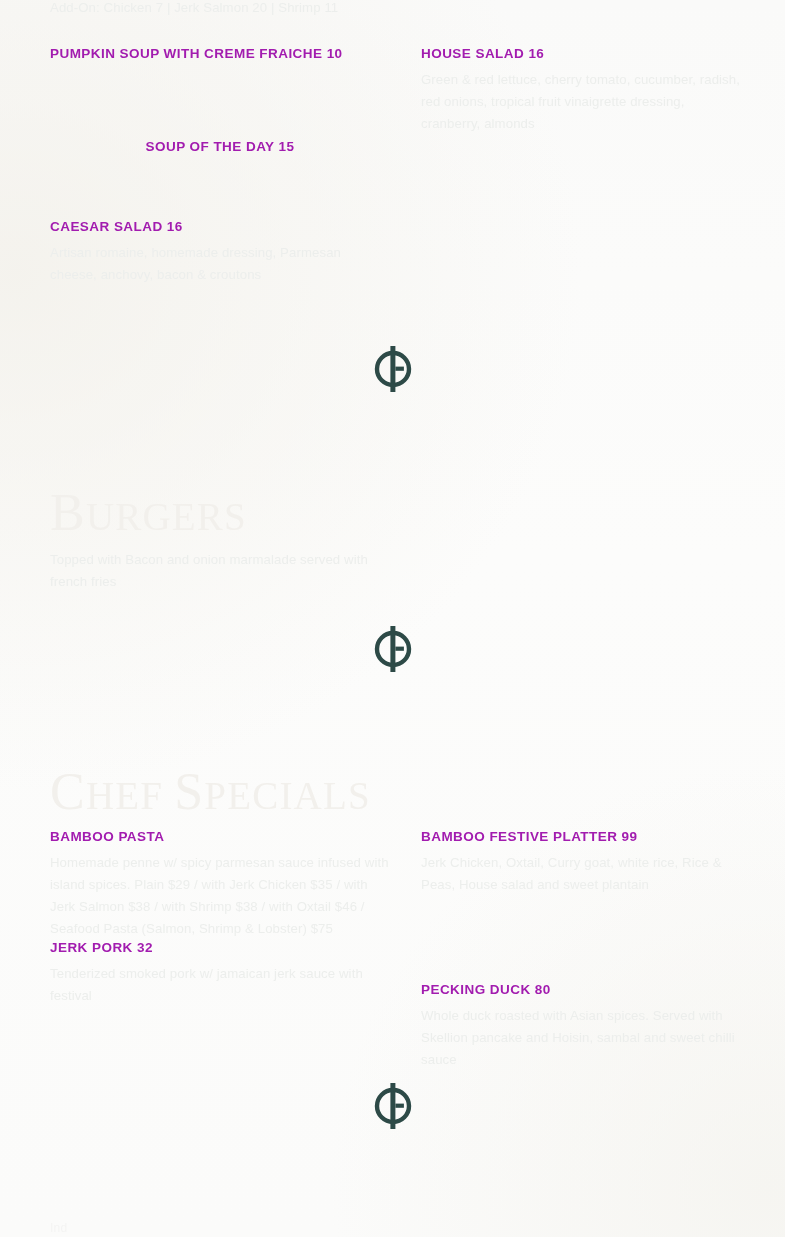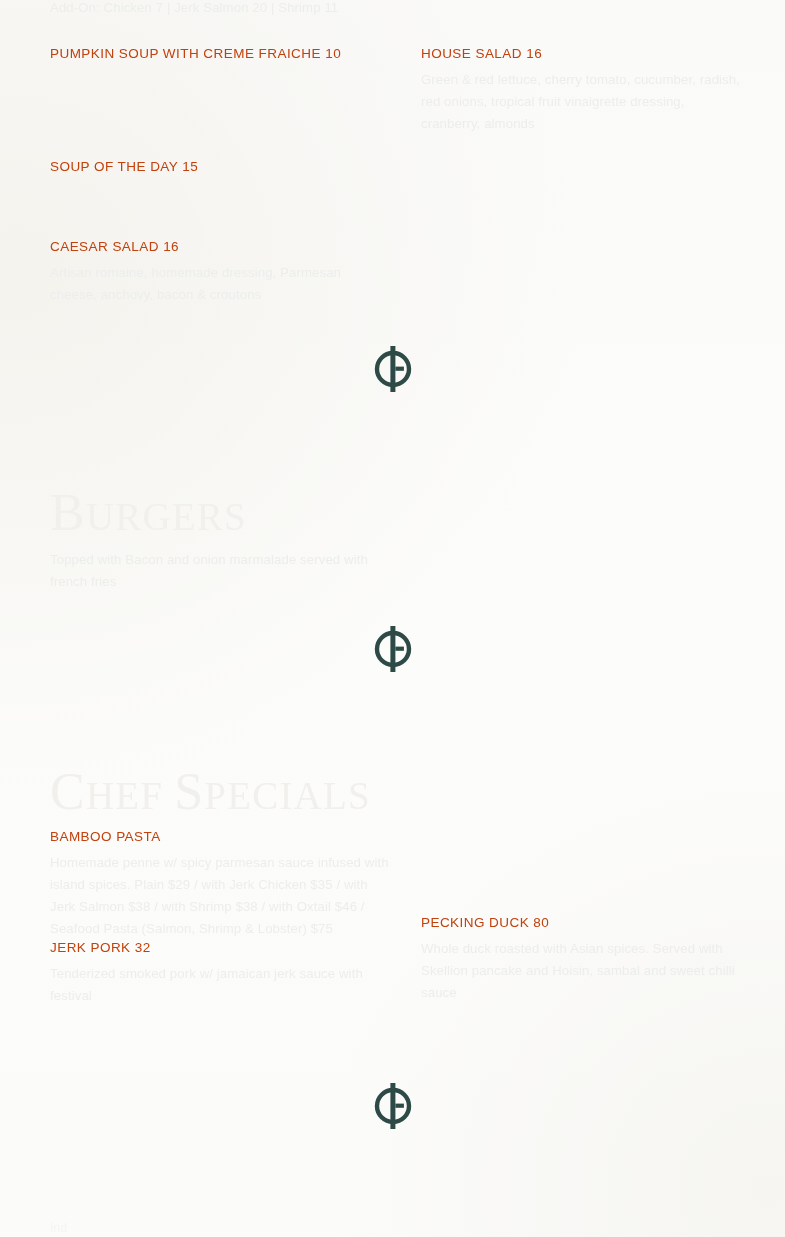--- a/index.html
+++ b/index.html
@@ -49,23 +49,23 @@
     position: absolute;
     inset: 0;
     z-index: 2;
     padding: 0 50px;
   }
 
   .item { margin: 0 0 0 0; }
 
   .item-name {
     font-size: 13.5px;
-    font-weight: normal;
+    font-weight: bold;
     letter-spacing: .45px;
-    color: #c2410c;
+    color: #a21caf;
     text-transform: uppercase;
     line-height: 1.25;
     margin: 0 0 6px 0;
     white-space: nowrap;
   }
   .item-desc {
     font-size: 13.2px;
     line-height: 22px;
     color: #eceeec;
     margin: 0;
@@ -155,21 +155,21 @@
 <div id="page-wash"></div>
 
 <div id="menu">
 
   <div class="abs item-desc" style="left:50px; top:-3px; width:360px; white-space:nowrap;">Add-On: Chicken 7  | Jerk Salmon 20 | Shrimp 11</div>
 
   <div class="abs" style="left:50px; top:46px; width:340px;">
     <div class="item">
       <p class="item-name">PUMPKIN SOUP WITH CREME FRAICHE 10</p>
     </div>
-    <div class="item" style="margin-top:96px;">
+    <div class="item" style="margin-top:76px;text-align:center;">
       <p class="item-name">SOUP OF THE DAY 15</p>
     </div>
     <div class="item" style="margin-top:63px;">
       <p class="item-name">CAESAR SALAD 16</p>
       <p class="item-desc">Artisan romaine, homemade dressing, Parmesan cheese, anchovy, bacon &amp; croutons</p>
     </div>
   </div>
 
   <div class="abs" style="left:421px; top:46px; width:320px;">
     <div class="item" style="">
@@ -193,20 +193,24 @@
       <p class="item-name">BAMBOO PASTA</p>
       <p class="item-desc">Homemade penne w/ spicy parmesan sauce infused with island spices. Plain $29 / with Jerk Chicken $35 / with Jerk Salmon $38 / with Shrimp $38 / with Oxtail $46 / Seafood Pasta (Salmon, Shrimp &amp; Lobster) $75</p>
     </div>
     <div class="item" style="">
       <p class="item-name">JERK PORK 32</p>
       <p class="item-desc">Tenderized smoked pork w/ jamaican jerk sauce with festival</p>
     </div>
   </div>
 
   <div class="abs" style="left:421px; top:829px; width:320px;">
+    <div class="item">
+      <p class="item-name">BAMBOO FESTIVE PLATTER 99</p>
+      <p class="item-desc">Jerk Chicken, Oxtail, Curry goat, white rice, Rice &amp; Peas, House salad and sweet plantain</p>
+    </div>
     <div class="item" style="margin-top:86px;">
       <p class="item-name">PECKING DUCK 80</p>
       <p class="item-desc">Whole duck roasted with Asian spices. Served with Skellion pancake and Hoisin, sambal and sweet chilli sauce</p>
     </div>
   </div>
 
   <div class="footer-scrap">Ind</div>
 </div>
 
 <div class="spinner" style="left:370px; top:345px;">

